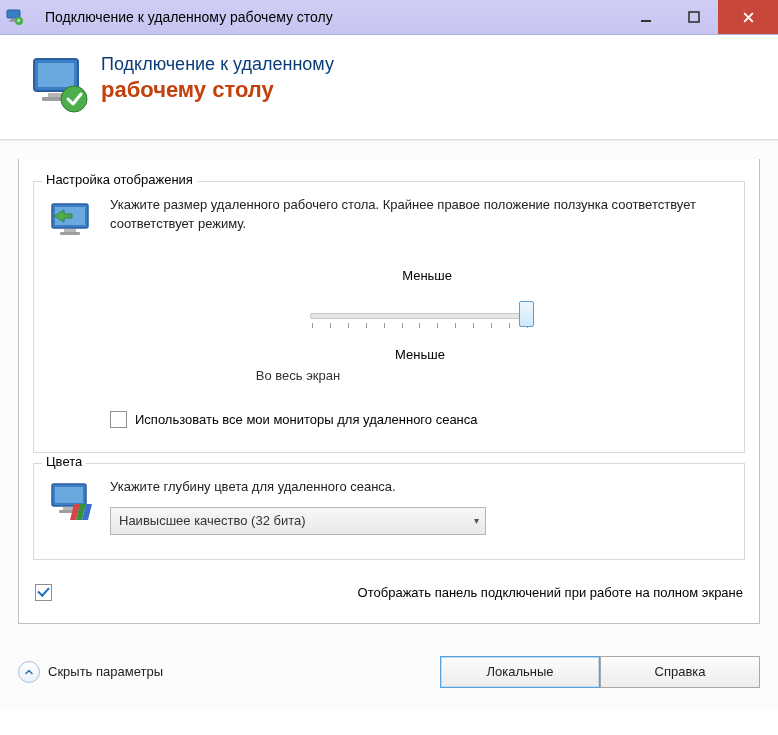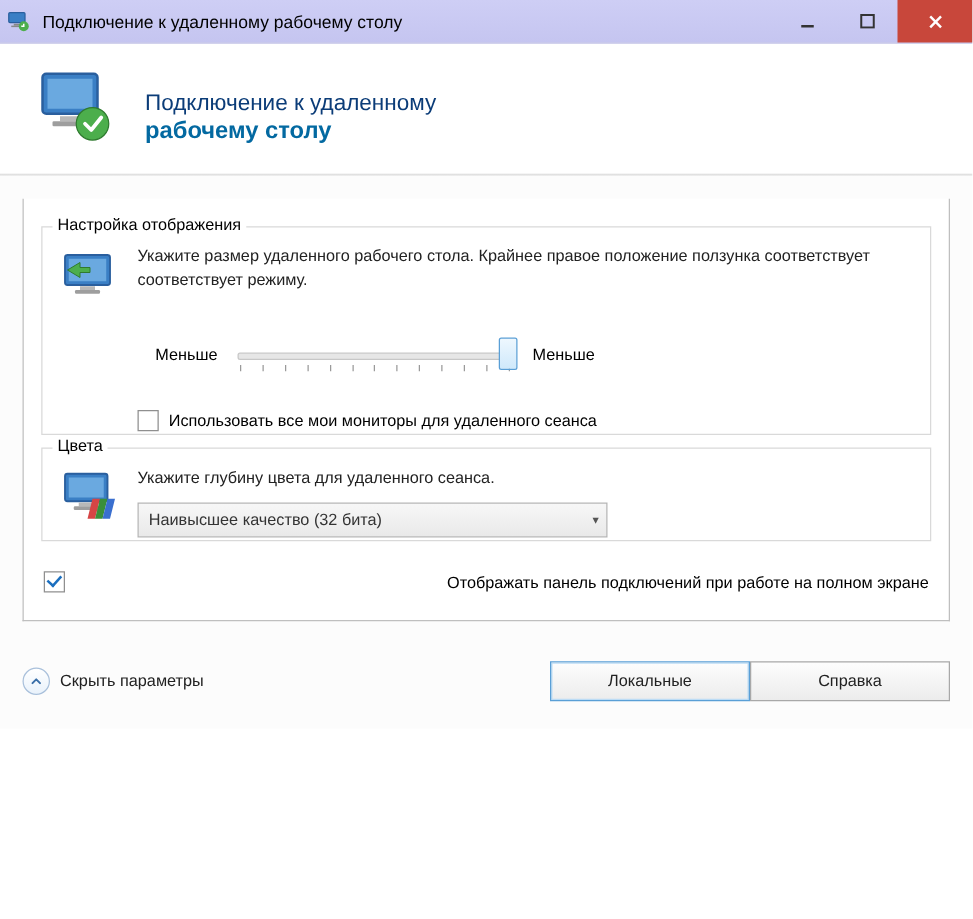--- a/index.html
+++ b/index.html
@@ -22,20 +22,21 @@
   }
   .titlebar .app-icon {
     width: 18px;
     height: 18px;
     margin-right: 10px;
     position: relative;
   }
   .titlebar .title-text {
     color: #000;
     font-size: 14px;
+    margin-left: 11px;
   }
   .win-controls {
     margin-left: auto;
     display: flex;
     height: 100%;
   }
   .win-btn {
     width: 48px;
     height: 100%;
     display: flex;
@@ -49,39 +50,39 @@
     background: #c8473b;
     color: #fff;
     font-size: 16px;
     font-weight: bold;
   }
 
   
   .header-block {
     padding: 18px 24px 22px 28px;
     display: flex;
-    align-items: flex-end;
-    gap: 24px;
+    align-items: flex-start;
+    gap: 9px;
     background: #fff;
   }
   .header-block .big-logo {
     width: 64px;
     height: 64px;
     position: relative;
   }
   .header-heading {
     line-height: 1.25;
   }
   .header-heading .line1 {
     font-size: 18px;
     color: #0b3c78;
   }
   .header-heading .line2 {
-    font-size: 19px;
-    color: #0369a1;
+    font-size: 22px;
+    color: #c2410c;
     font-weight: bold;
   }
   .header-sep {
     height: 2px;
     background: linear-gradient(#d8d8d8, #f4f4f4);
   }
 
   
   .content {
     padding: 18px 18px 14px 18px;
@@ -113,21 +114,21 @@
   .tabpanel {
     border: 1px solid #bfbfbf;
     border-top: none;
     background: #fff;
     padding: 12px 14px 18px 14px;
   }
 
   
   .groupbox {
     border: 1px solid #d9d9d9;
-    padding: 14px 14px 2px 14px;
+    padding: 14px 14px 24px 14px;
     position: relative;
     margin-top: 10px;
     background: #fff;
   }
   .groupbox + .groupbox { }
   .groupbox .legend {
     position: absolute;
     top: -10px;
     left: 8px;
     background: #fff;
@@ -147,20 +148,21 @@
 
   .desc-text { line-height: 1.45; color: #222; }
 
   
   .slider-row {
     display: flex;
     align-items: center;
     gap: 16px;
     margin-top: 34px;
     margin-bottom: 6px;
+    flex-direction: column;
   }
   .slider-row .lbl { min-width: 64px; text-align: right; }
   .slider-track {
     position: relative;
     width: 220px;
     height: 32px;
   }
   .track-line {
     position: absolute;
     left: 0; right: 0; top: 14px;
@@ -382,20 +384,21 @@
                   <span></span>
                   <span></span>
                 <span></span>
                   <span></span>
                   <span></span>
               </div>
               <div class="thumb"></div>
             </div>
             <div>Меньше</div>
           </div>
+          <div class="slider-value">Во весь экран</div>
 
           <div class="check-row">
             <div class="checkbox"></div>
             <div>Использовать все мои мониторы для удаленного сеанса</div>
           </div>
         </div>
       </div>
     </div>
 
     <div class="groupbox">

